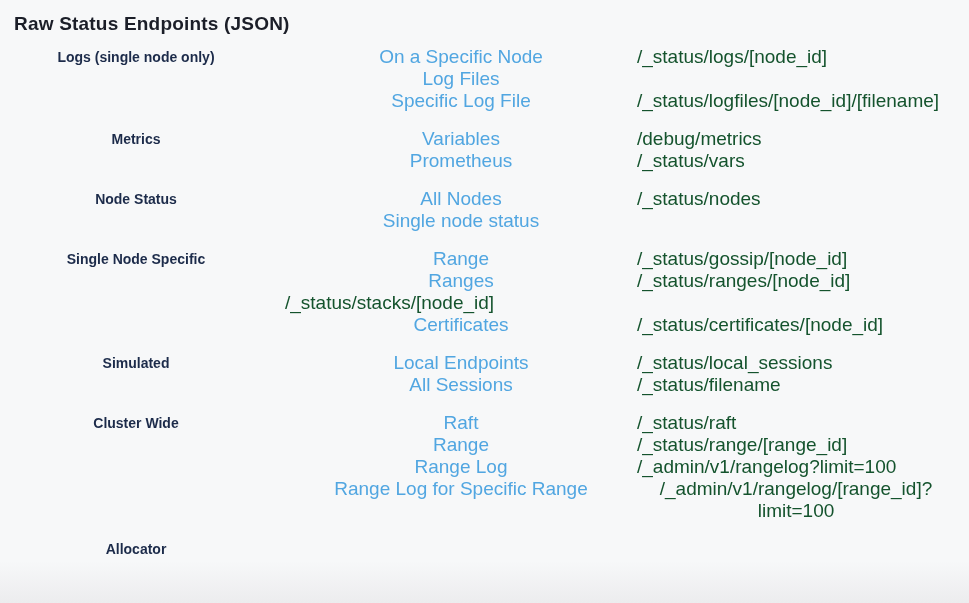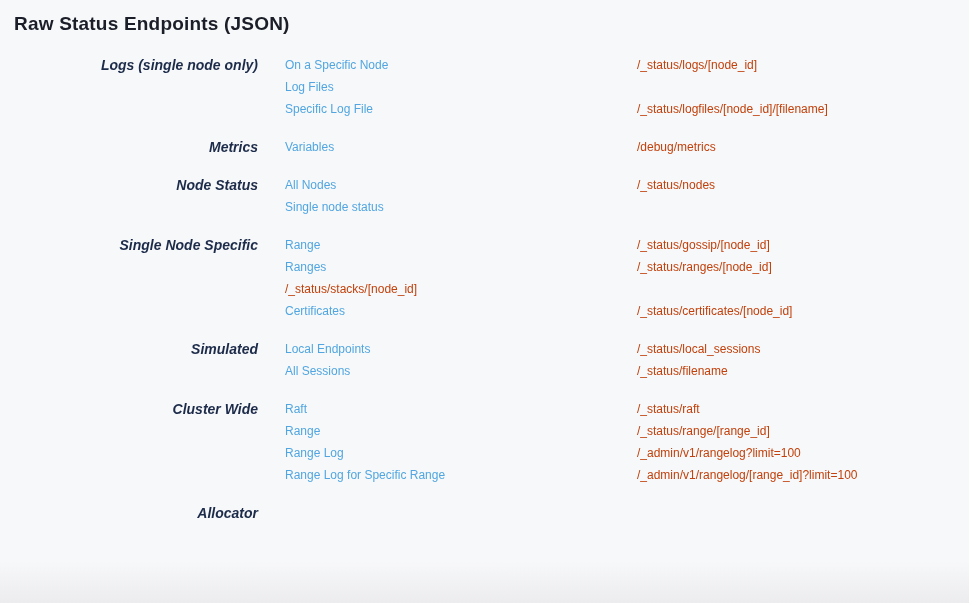--- a/index.html
+++ b/index.html
@@ -8,45 +8,44 @@
     height: 603px;
     font-family: "Liberation Sans", sans-serif;
     background: linear-gradient(180deg, #f7f8f9 0%, #f7f8f9 93%, #ececee 100%);
     overflow: hidden;
   }
   .page { padding: 12px 14px 0 14px; }
   .page-title {
     font-size: 19px;
     font-weight: 700;
     color: #1b1e28;
-    margin: 0 0 18px 0;
+    margin: 0 0 10px 0;
     line-height: 24px;
     letter-spacing: 0.2px;
   }
   .group { display: flex; margin-bottom: 16px; }
   .cat {
     width: 244px;
-    text-align: right;
+    text-align: center;
     font-size: 14px;
     font-weight: 700;
     color: #1c2b4a;
     line-height: 22px;
     flex: 0 0 244px;
-    font-style: italic;
   }
   .entries { margin-left: 27px; }
-  .entry { display: flex; line-height: 22px; font-size: 12px; }
+  .entry { display: flex; line-height: 22px; font-size: 19px; text-align: center; }
   .link {
     width: 352px;
     flex: 0 0 352px;
     color: #51a6e1;
     text-decoration: none;
     cursor: pointer;
   }
-  .path { color: #c2410c; }
+  .path { color: #14532d; }
 </style>
 </head>
 <body>
 
 <div class="page">
   <h1 class="page-title">Raw Status Endpoints (JSON)</h1>
   <div id="groups">
       <div class="group">
         <div class="cat">Logs (single node only)</div>
         <div class="entries">
@@ -62,20 +61,24 @@
             <span class="path">/_status/logfiles/[node_id]/[filename]</span>
           </div>
         </div>
       </div>
       <div class="group">
         <div class="cat">Metrics</div>
         <div class="entries">
           <div class="entry">
             <a class="link" href="#">Variables</a>
             <span class="path">/debug/metrics</span>
+          </div>
+          <div class="entry">
+            <a class="link" href="#">Prometheus</a>
+            <span class="path">/_status/vars</span>
           </div>
         </div>
       </div>
       <div class="group">
         <div class="cat">Node Status</div>
         <div class="entries">
           <div class="entry">
             <a class="link" href="#">All Nodes</a>
             <span class="path">/_status/nodes</span>
           </div>

